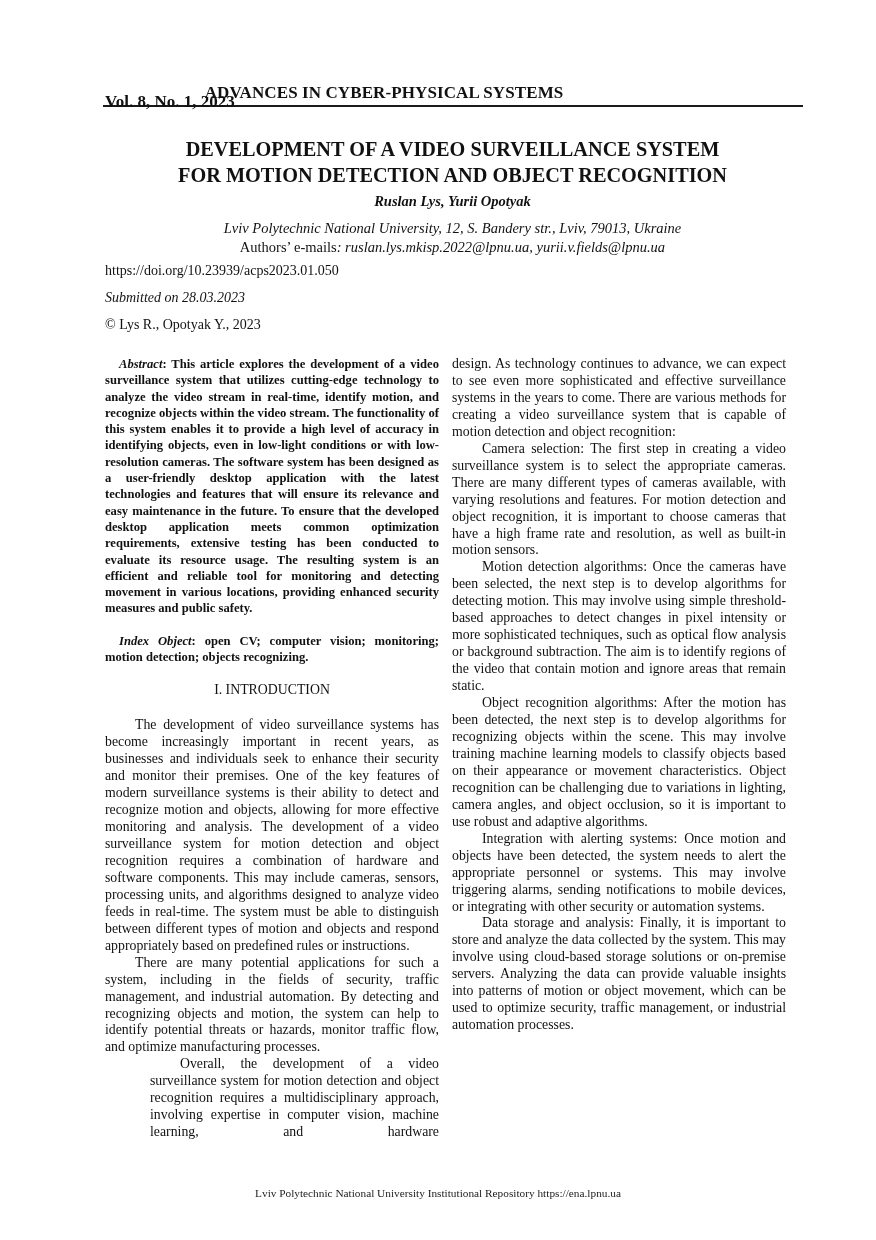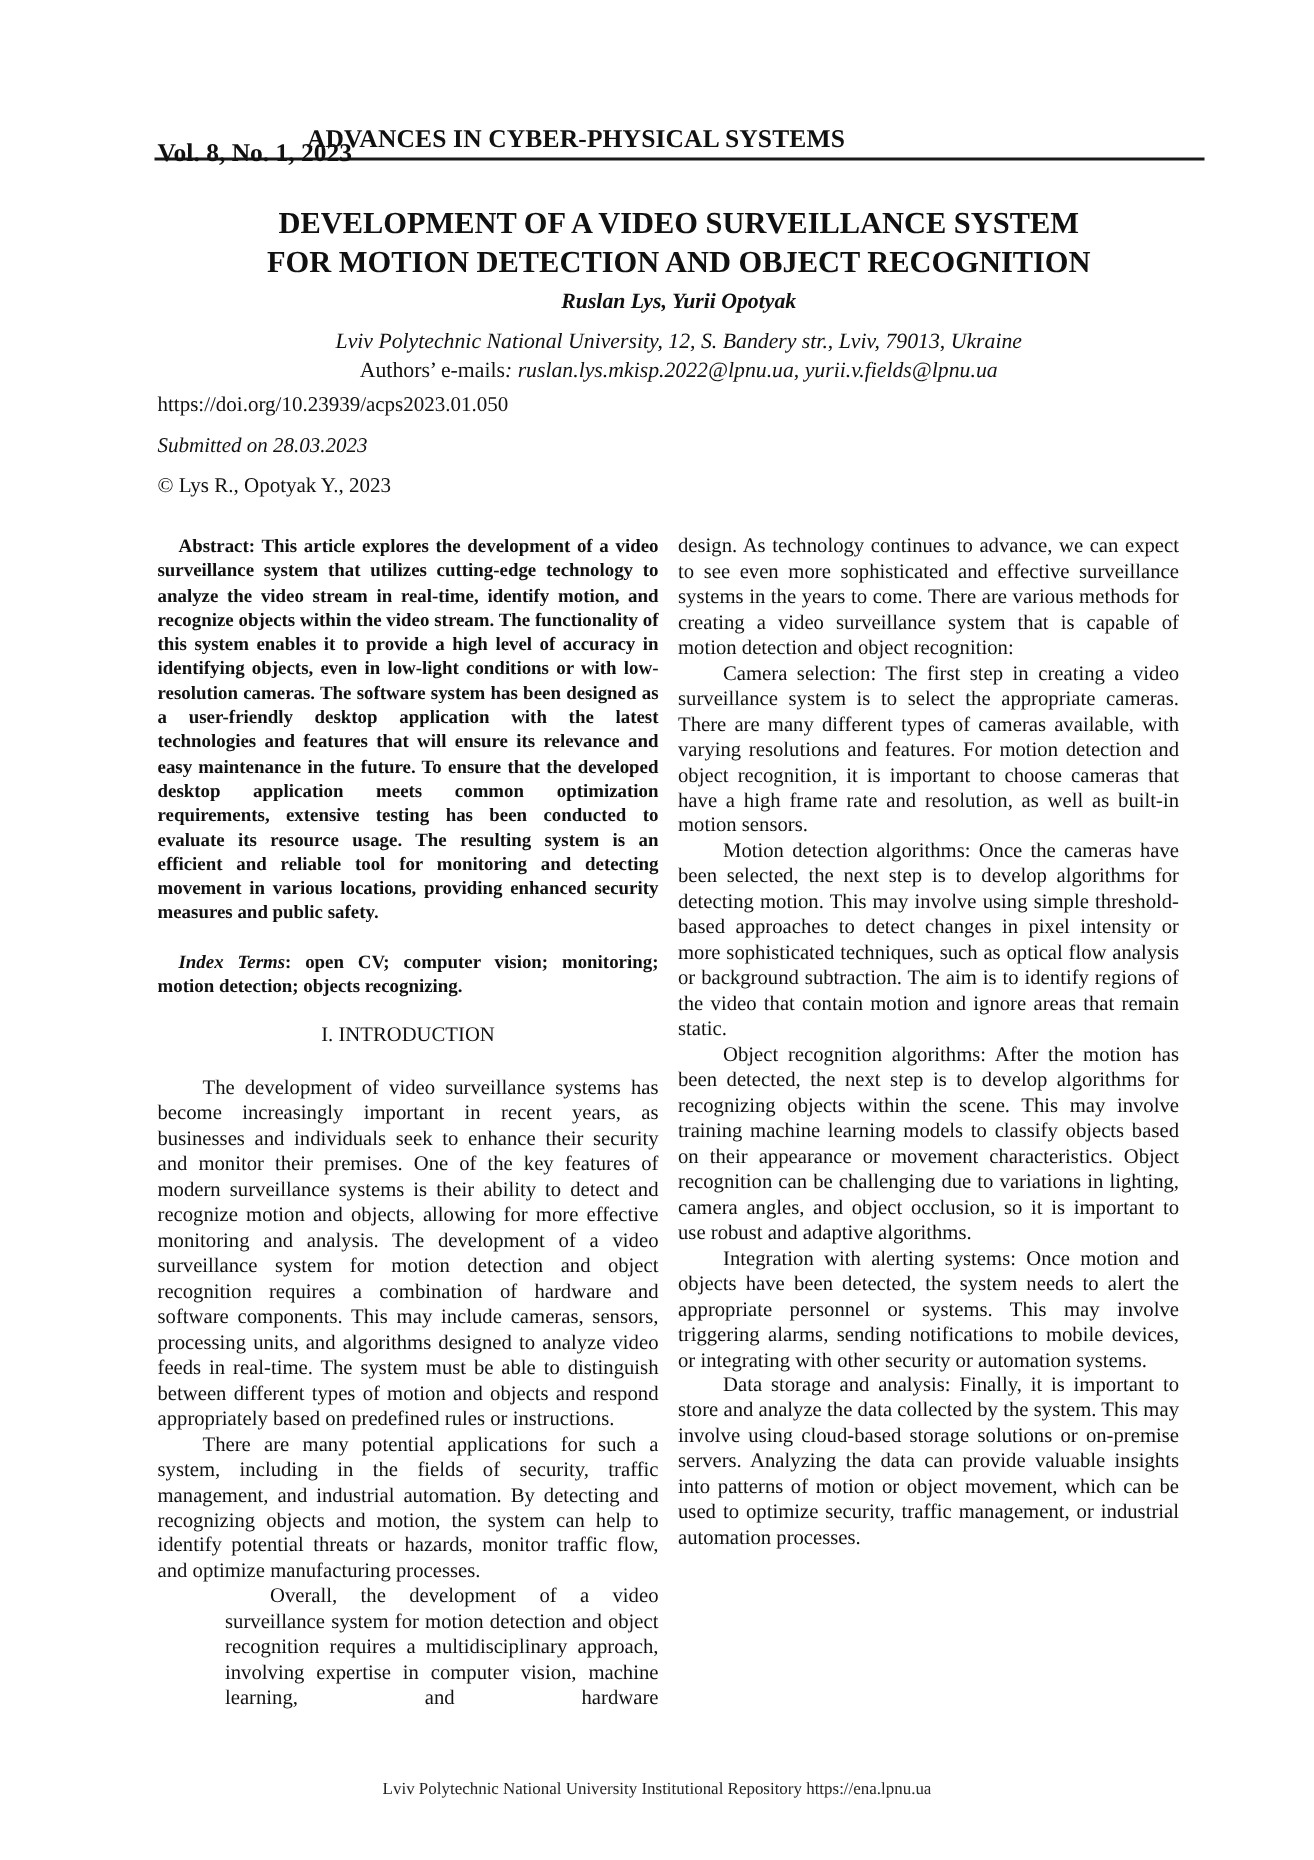--- a/index.html
+++ b/index.html
@@ -36,21 +36,21 @@
   .copyright { top: 317px; }
 
   .col {
     position: absolute; top: 356px; width: 334px;
     font-size: 13.8px; line-height: 16.95px; text-align: justify; hyphens: none;
   }
   .col.left { left: 105px; }
   .col.right { left: 452px; }
   .col p { margin: 0; }
   .abstract { font-weight: bold; font-size: 12.6px; line-height: 16.3px; text-indent: 14px; }
-  .abstract .lbl { }
+  .abstract .lbl { font-style: italic; }
   .index-terms { font-weight: bold; font-size: 12.6px; line-height: 16.3px; text-indent: 14px; margin-top: 16px !important; }
   .index-terms .lbl { font-style: italic; }
   .section-heading {
     text-align: center; font-size: 13.8px; margin: 17px 0 18px 0 !important;
   }
   .para { text-indent: 30px; }
   .footer {
     position: absolute; left: 0; width: 876px; top: 1187px; text-align: center;
     font-family: Liberation Serif, serif; font-size: 11.3px; color: #222222;
   }
@@ -73,21 +73,21 @@
   <div class="it">Lviv Polytechnic National University, 12, S. Bandery str., Lviv, 79013, Ukraine</div>
   <div><span>Authors’ e-mails</span><span class="it">: ruslan.lys.mkisp.2022@lpnu.ua, yurii.v.fields@lpnu.ua</span></div>
 </div>
 
 <div class="meta doi">https://doi.org/10.23939/acps2023.01.050</div>
 <div class="meta submitted">Submitted on 28.03.2023</div>
 <div class="meta copyright">© Lys R., Opotyak Y., 2023</div>
 
 <div class="col left">
   <p class="abstract"><span class="lbl">Abstract</span><span>: This article explores the development of a video surveillance system that utilizes cutting-edge technology to analyze the video stream in real-time, identify motion, and recognize objects within the video stream. The functionality of this system enables it to provide a high level of accuracy in identifying objects, even in low-light conditions or with low-resolution cameras. The software system has been designed as a user-friendly desktop application with the latest technologies and features that will ensure its relevance and easy maintenance in the future. To ensure that the developed desktop application meets common optimization requirements, extensive testing has been conducted to evaluate its resource usage. The resulting system is an efficient and reliable tool for monitoring and detecting movement in various locations, providing enhanced security measures and public safety.</span></p>
-  <p class="index-terms"><span class="lbl">Index Terms</span><span>: open CV; computer vision; monitoring; motion detection; objects recognizing.</span></p>
+  <p class="index-terms"><span class="lbl">Index Object</span><span>: open CV; computer vision; monitoring; motion detection; objects recognizing.</span></p>
   <p class="section-heading">I. INTRODUCTION</p>
   <p class="para">The development of video surveillance systems has become increasingly important in recent years, as businesses and individuals seek to enhance their security and monitor their premises. One of the key features of modern surveillance systems is their ability to detect and recognize motion and objects, allowing for more effective monitoring and analysis. The development of a video surveillance system for motion detection and object recognition requires a combination of hardware and software components. This may include cameras, sensors, processing units, and algorithms designed to analyze video feeds in real-time. The system must be able to distinguish between different types of motion and objects and respond appropriately based on predefined rules or instructions.</p>
   <p class="para">There are many potential applications for such a system, including in the fields of security, traffic management, and industrial automation. By detecting and recognizing objects and motion, the system can help to identify potential threats or hazards, monitor traffic flow, and optimize manufacturing processes.</p>
   <p class="para" style="text-align-last: justify; margin-left: 45px;">Overall, the development of a video surveillance system for motion detection and object recognition requires a multidisciplinary approach, involving expertise in computer vision, machine learning, and hardware</p>
 </div>
 
 <div class="col right">
   <p>design. As technology continues to advance, we can expect to see even more sophisticated and effective surveillance systems in the years to come. There are various methods for creating a video surveillance system that is capable of motion detection and object recognition:</p>
   <p class="para">Camera selection: The first step in creating a video surveillance system is to select the appropriate cameras. There are many different types of cameras available, with varying resolutions and features. For motion detection and object recognition, it is important to choose cameras that have a high frame rate and resolution, as well as built-in motion sensors.</p>
   <p class="para">Motion detection algorithms: Once the cameras have been selected, the next step is to develop algorithms for detecting motion. This may involve using simple threshold-based approaches to detect changes in pixel intensity or more sophisticated techniques, such as optical flow analysis or background subtraction. The aim is to identify regions of the video that contain motion and ignore areas that remain static.</p>

